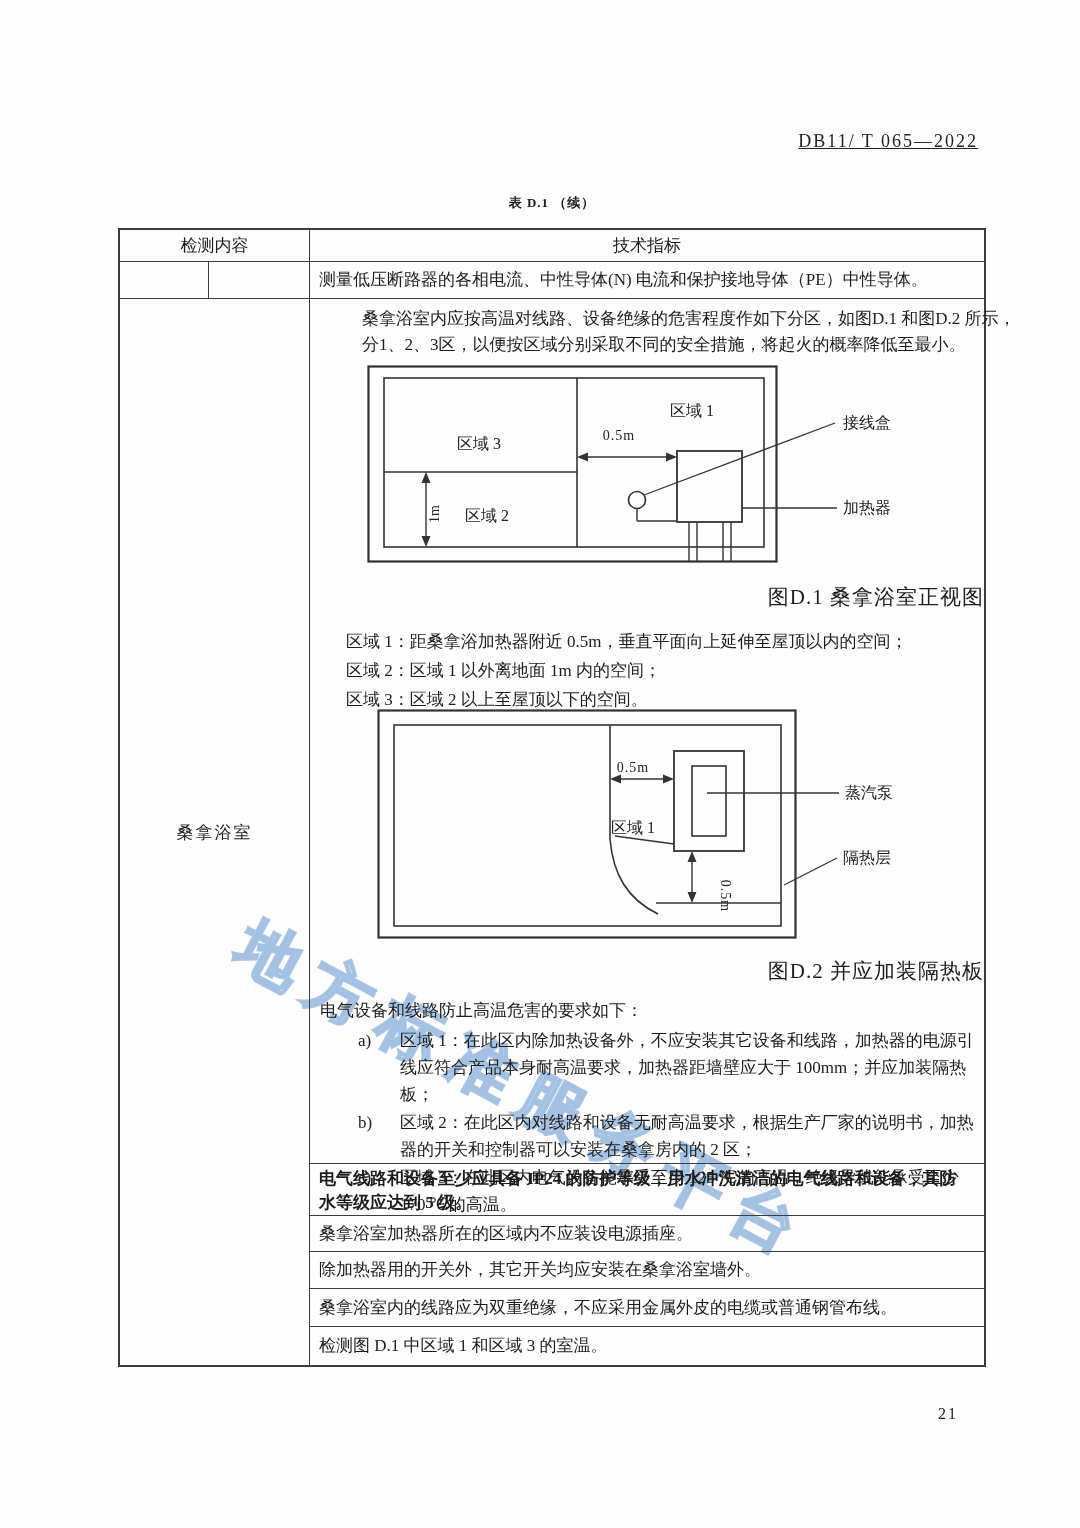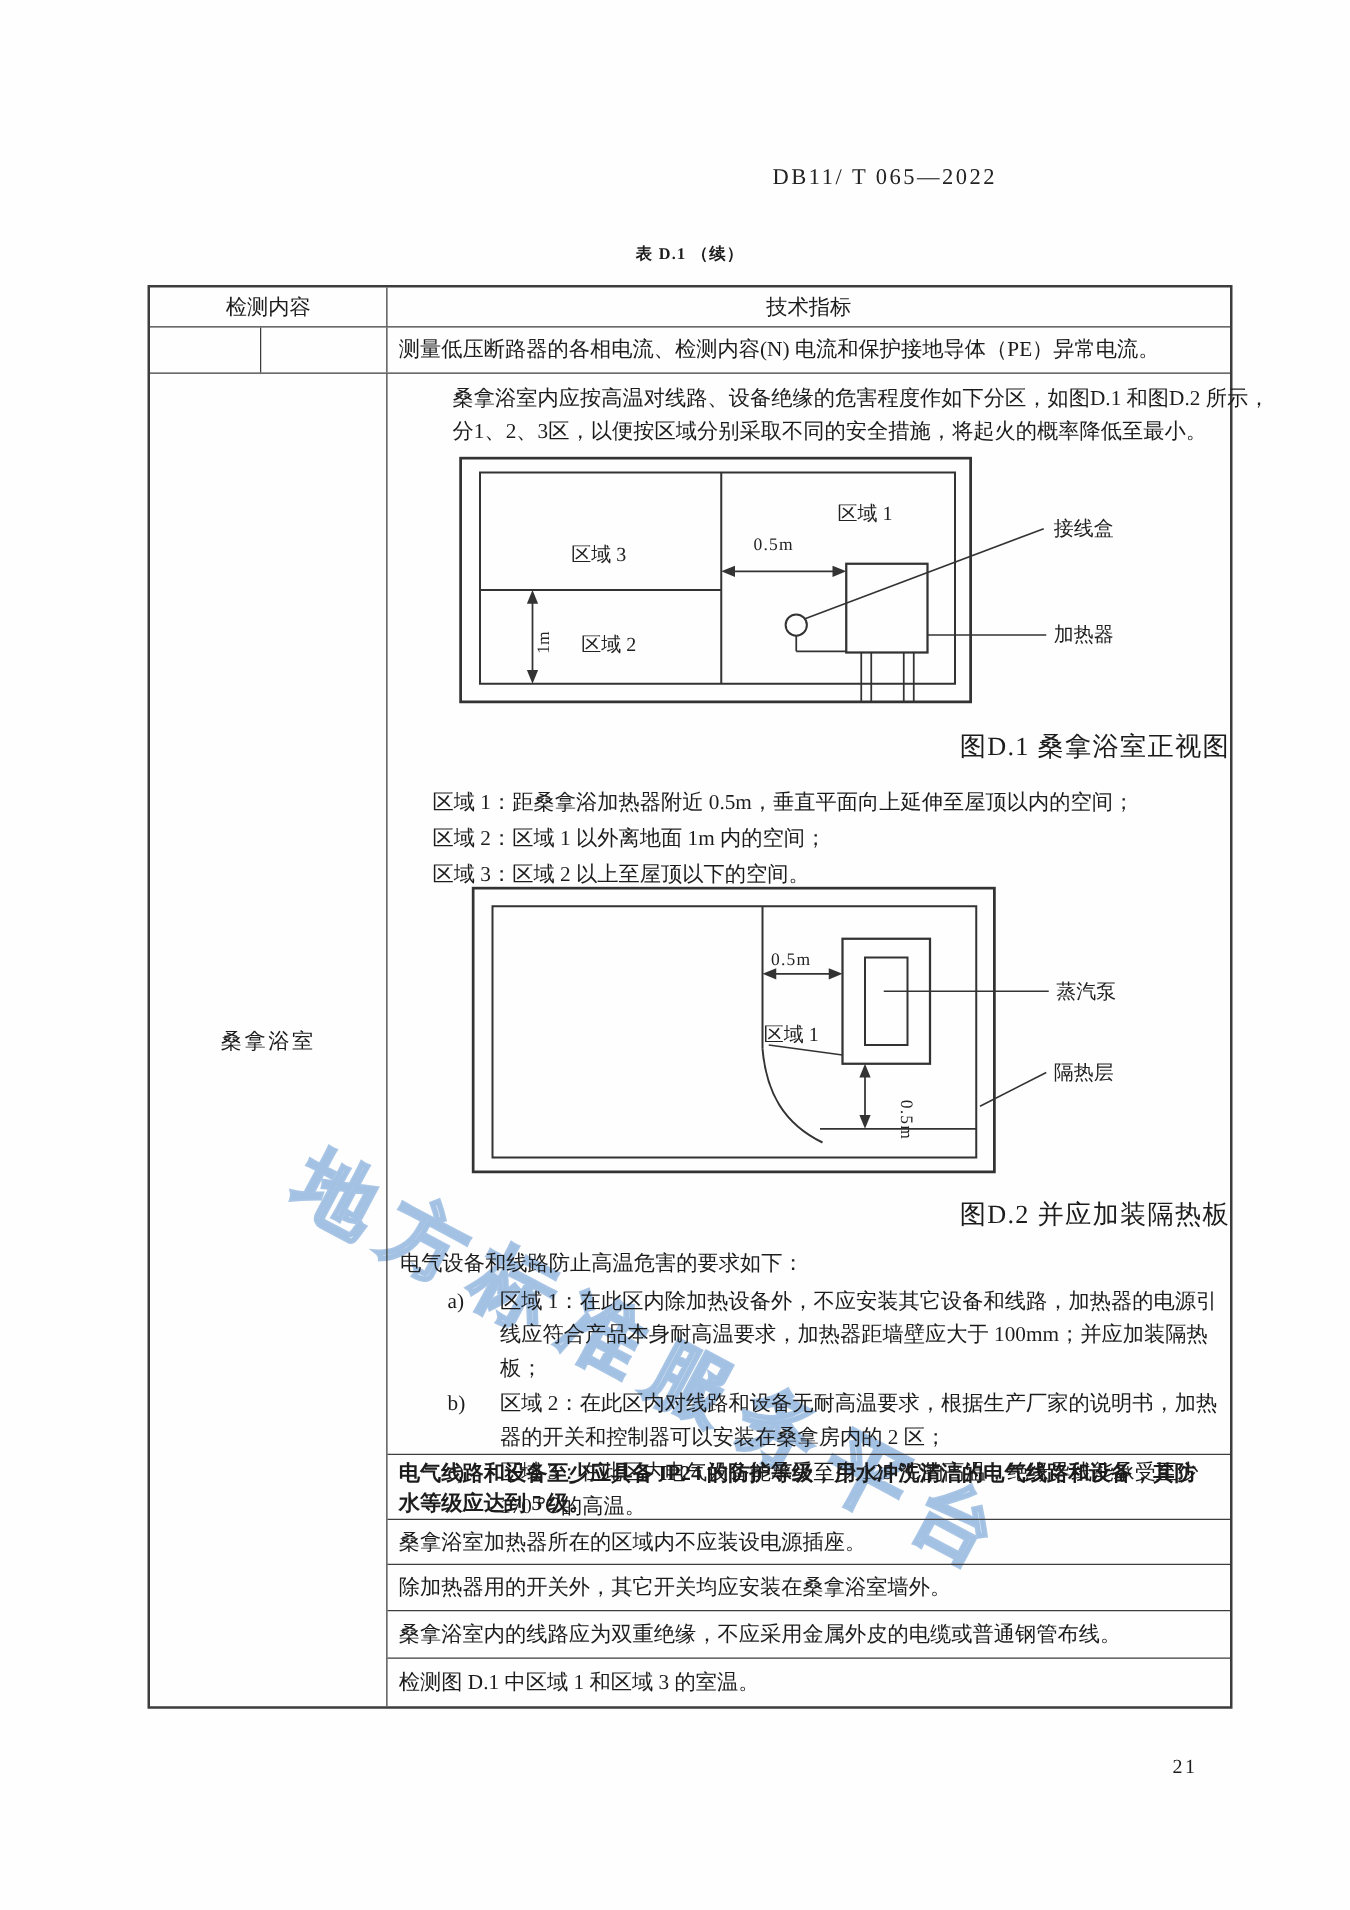--- a/index.html
+++ b/index.html
@@ -3,22 +3,22 @@
 <meta charset="utf-8">
 <style>
   * { margin:0; padding:0; box-sizing:border-box; }
   html,body { background:#888; }
   .page {
     position:relative; width:1080px; height:1528px; margin:0 auto;
     background:#fefefe; overflow:hidden; color:#1c1c1c;
     font-family:"Liberation Serif","DejaVu Serif",serif;
   }
   .doc-code {
-    position:absolute; top:131px; left:618px; width:360px; 
-    font-size:18px; letter-spacing:2px; color:#222;
+    position:absolute; top:131px; left:618px; width:360px; text-align:right;
+    font-size:18px; letter-spacing:2px; color:#222;text-decoration:underline;
   }
   .tbl-title {
     position:absolute; top:194px; left:118px; width:868px; text-align:center;
     font-size:13px; font-weight:bold; letter-spacing:1px;
   }
   .tbl {
     position:absolute; left:118px; top:228px; width:868px; height:1139px;
     border:2px solid #3d3d3d; display:flex; flex-direction:column;
     background:transparent; font-size:17px;
   }
@@ -75,21 +75,21 @@
     <div class="hdr-row">
       <div class="cell-c">检测内容</div>
       <div class="hdr-ind">技术指标</div>
     </div>
 
     <div class="row1">
       <div class="row1-left">
         <div class="row1-sub1"></div>
         <div class="row1-sub2"></div>
       </div>
-      <div class="row1-ind">测量低压断路器的各相电流、检测内容(N) 电流和保护接地导体（PE）异常电流。</div>
+      <div class="row1-ind">测量低压断路器的各相电流、中性导体(N) 电流和保护接地导体（PE）中性导体。</div>
     </div>
 
     <div class="body-row">
       <div class="body-left">桑拿浴室</div>
 
       <div class="body-right">
 
         <div class="main-cell">
 
           <div class="intro">桑拿浴室内应按高温对线路、设备绝缘的危害程度作如下分区，如图D.1 和图D.2 所示，分1、2、3区，以便按区域分别采取不同的安全措施，将起火的概率降低至最小。</div>

